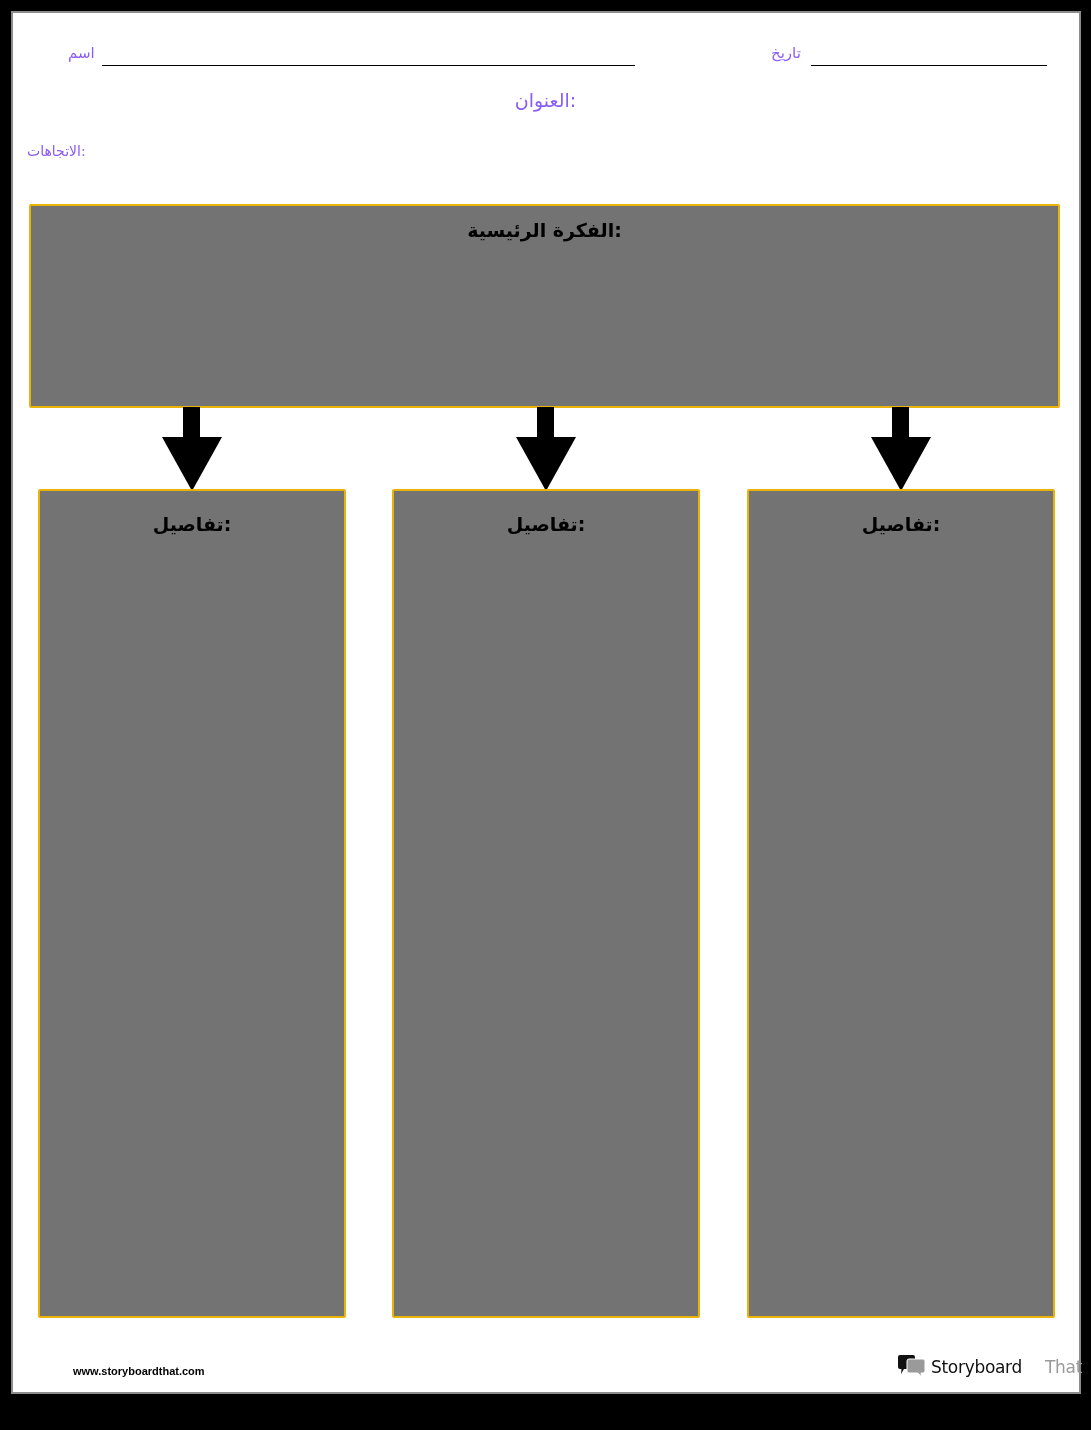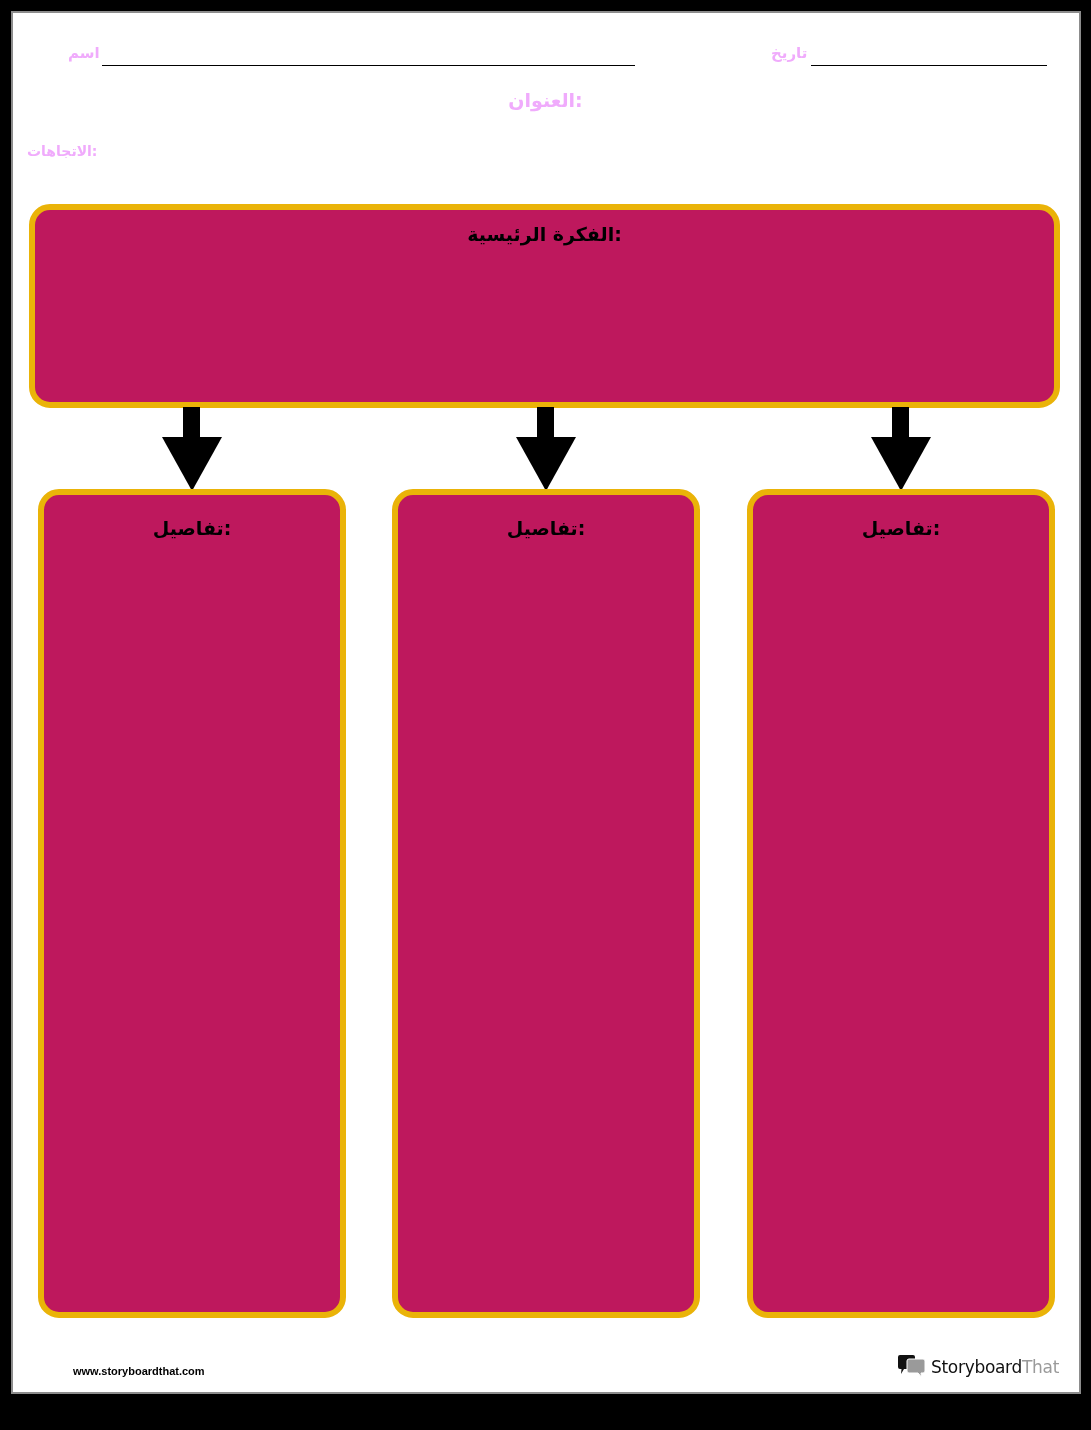--- a/index.html
+++ b/index.html
@@ -1,21 +1,21 @@
 <!DOCTYPE html>
 <html><head>
 <meta charset="utf-8">
 <style>
   html,body{margin:0;padding:0;}
   body{width:1091px;height:1430px;background:#000;position:relative;overflow:hidden;font-family:"DejaVu Sans",sans-serif;}
   .sheet{position:absolute;left:11px;top:11px;width:1066px;height:1379px;background:#fff;border:2px solid #8c8c8c;box-sizing:content-box;}
   .abs{position:absolute;}
-  .lbl{font-weight:bold;color:#f0abfc;font-size:15px;white-space:nowrap;direction:rtl;}
+  .lbl{font-weight:normal;color:#8b5cf6;font-size:15px;white-space:nowrap;direction:rtl;}
   .line{position:absolute;height:0;border-top:1.5px solid #000;}
-  .box{position:absolute;border:6px solid #eab308;border-radius:21px;box-sizing:border-box;background:#be185d;}
+  .box{position:absolute;border:2px solid #eab308;border-radius:2px;box-sizing:border-box;background:#737373;}
   .box-title{position:absolute;left:0;right:0;text-align:center;font-weight:bold;font-size:19px;direction:rtl;}
   .arrow{position:absolute;width:60px;height:84px;}
   .url{font-family:"Liberation Sans",sans-serif;font-weight:bold;font-size:11px;}
   .logo-text{font-family:"DejaVu Sans",sans-serif;font-size:17px;letter-spacing:-0.3px;text-align:right;}
 </style>
 </head>
 <body>
 
 <div class="sheet"></div>
 
@@ -57,14 +57,14 @@
 </div>
 
 <span class="abs url" style="left:27px;top:1365px;margin-left:46px;">www.storyboardthat.com</span>
 
 <div class="abs" style="left:896px;top:1354px;height:26px;display:flex;align-items:center;">
   <svg width="32" height="26" viewBox="0 0 32 26">
     <path d="M2 3 Q2 1 4 1 H17 Q19 1 19 3 V13 Q19 15 17 15 H8 L5 20 L5.5 15 H4 Q2 15 2 13 Z" fill="#111"></path>
     <path d="M11 7 Q11 5 13 5 H27 Q29 5 29 7 V17 Q29 19 27 19 H25 L25.5 23 L22 19 H13 Q11 19 11 17 Z" fill="#9a9a9a" stroke="#fff" stroke-width="1"></path>
   </svg>
   <span class="logo-text" style="color:#111;margin-left:3px;">Storyboard</span>
-    <span class="logo-text" style="color:#9a9a9a;">That</span>
+    <span class="logo-text" style="color:#9a9a9a;padding-left:23px;">That</span>
 </div>
 
 </body></html>

